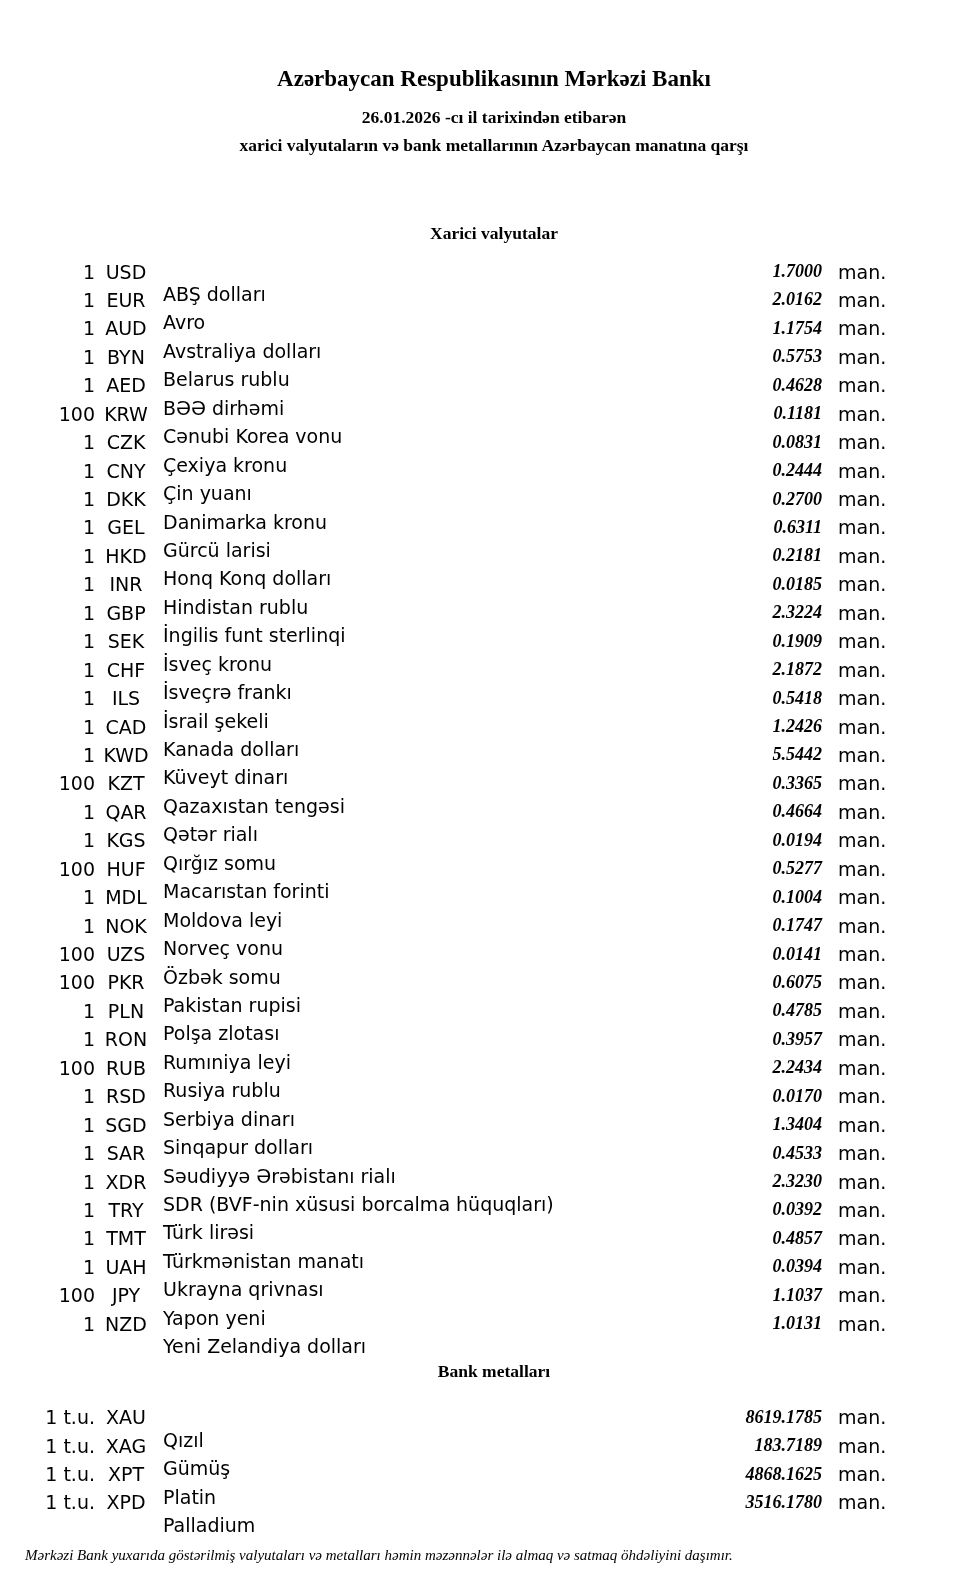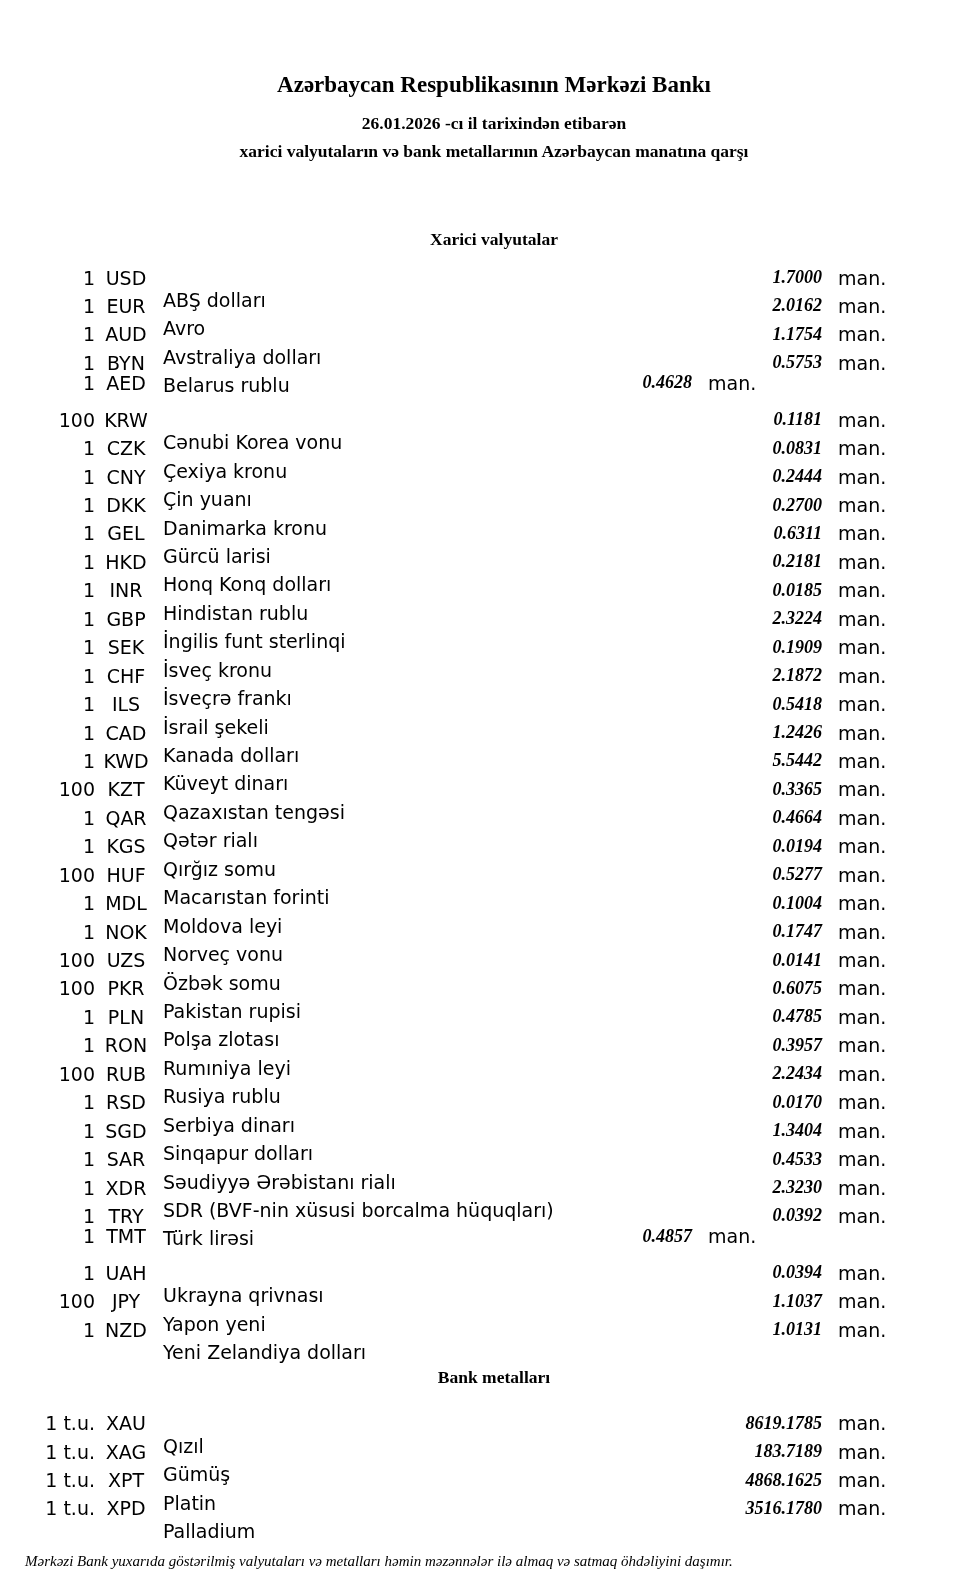--- a/index.html
+++ b/index.html
@@ -7,21 +7,21 @@
     padding: 0;
     background: #ffffff;
     color: #000000;
   }
   .page {
     position: relative;
     width: 963px;
     height: 1583px;
     background: #ffffff;
     box-sizing: border-box;
-    padding: 14px 0 0 25px;
+    padding: 8px 0 0 25px;
     overflow: hidden;
   }
   .centered {
     text-align: center;
     font-family: "Liberation Serif", serif;
     font-weight: bold;
   }
   .doc-title {
     margin: 0;
     padding-top: 56px;
@@ -132,20 +132,21 @@
     <span class="qty">1</span>
     <span class="code">BYN</span>
     <span class="name">Belarus rublu</span>
     <span class="rate">0.5753</span>
     <span class="unit">man.</span>
   </div>
 
   <div class="row">
     <span class="qty">1</span>
     <span class="code">AED</span>
+    <span class="name">BƏƏ dirhəmi</span>
     <span class="rate">0.4628</span>
     <span class="unit">man.</span>
   </div>
 
   <div class="row">
     <span class="qty">100</span>
     <span class="code">KRW</span>
     <span class="name">Cənubi Korea vonu</span>
     <span class="rate">0.1181</span>
     <span class="unit">man.</span>
@@ -371,20 +372,21 @@
     <span class="qty">1</span>
     <span class="code">TRY</span>
     <span class="name">Türk lirəsi</span>
     <span class="rate">0.0392</span>
     <span class="unit">man.</span>
   </div>
 
   <div class="row">
     <span class="qty">1</span>
     <span class="code">TMT</span>
+    <span class="name">Türkmənistan manatı</span>
     <span class="rate">0.4857</span>
     <span class="unit">man.</span>
   </div>
 
   <div class="row">
     <span class="qty">1</span>
     <span class="code">UAH</span>
     <span class="name">Ukrayna qrivnası</span>
     <span class="rate">0.0394</span>
     <span class="unit">man.</span>

